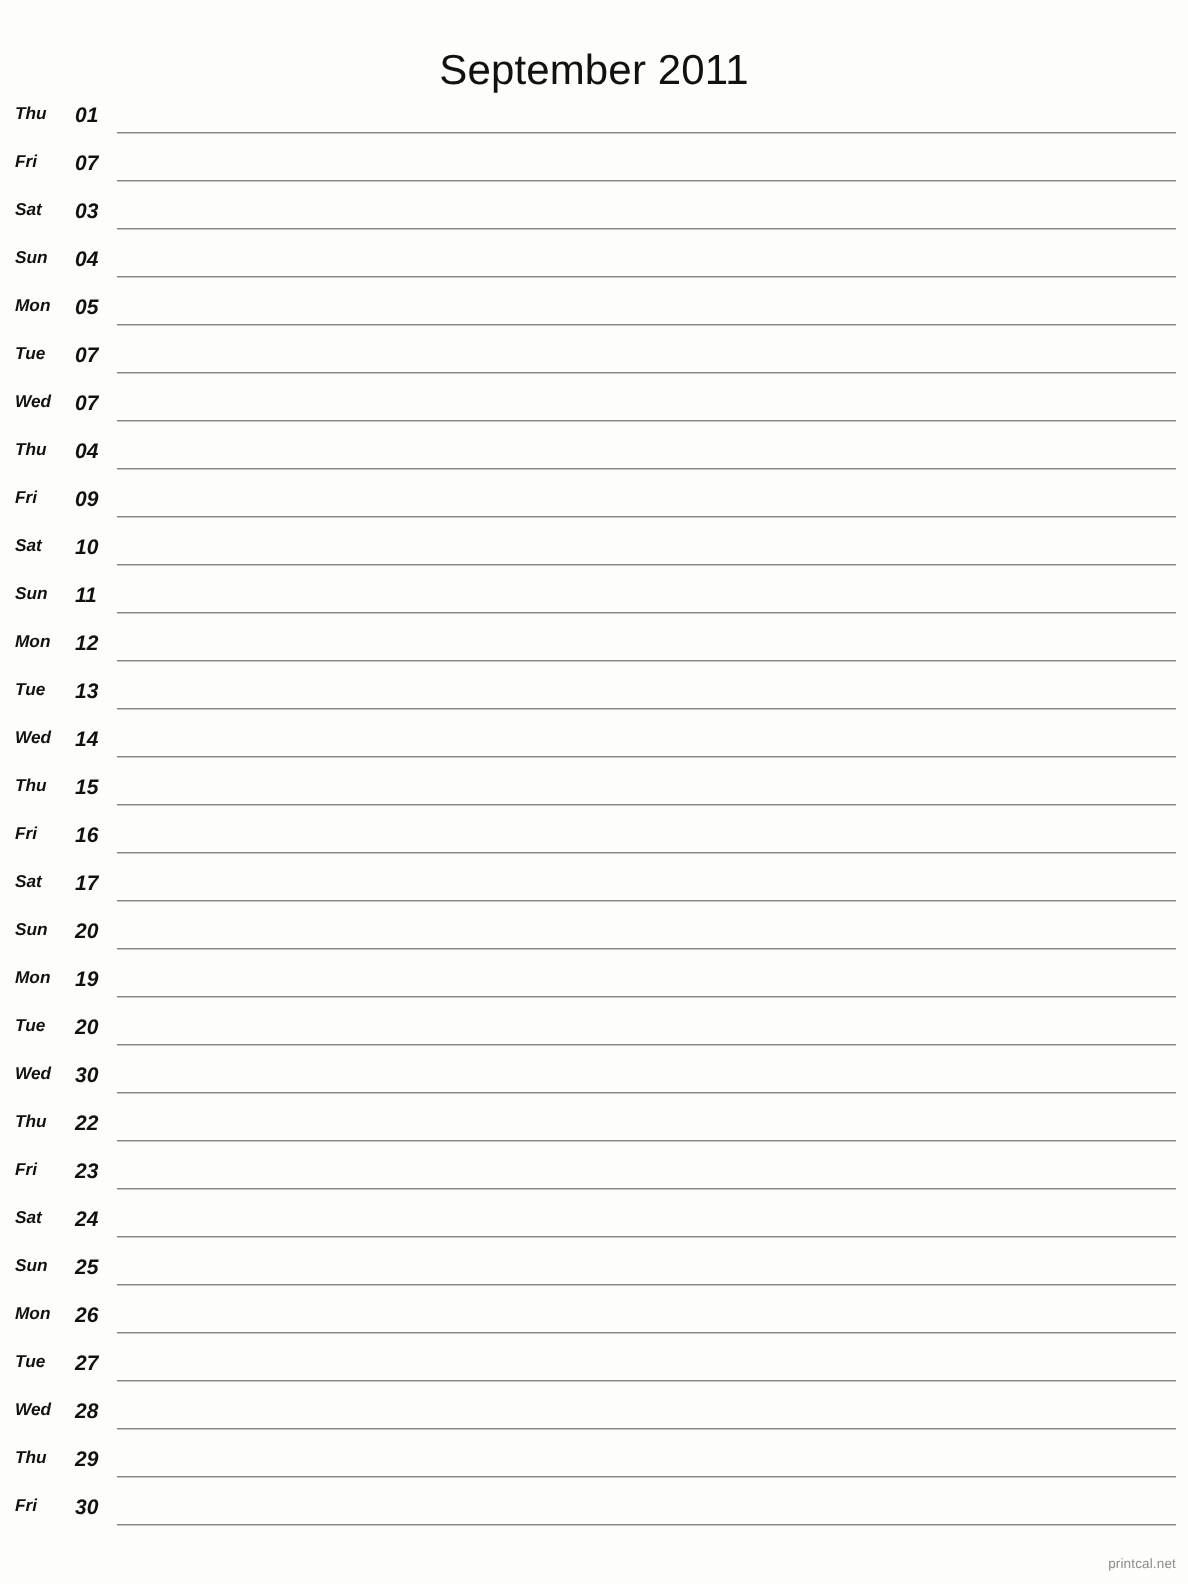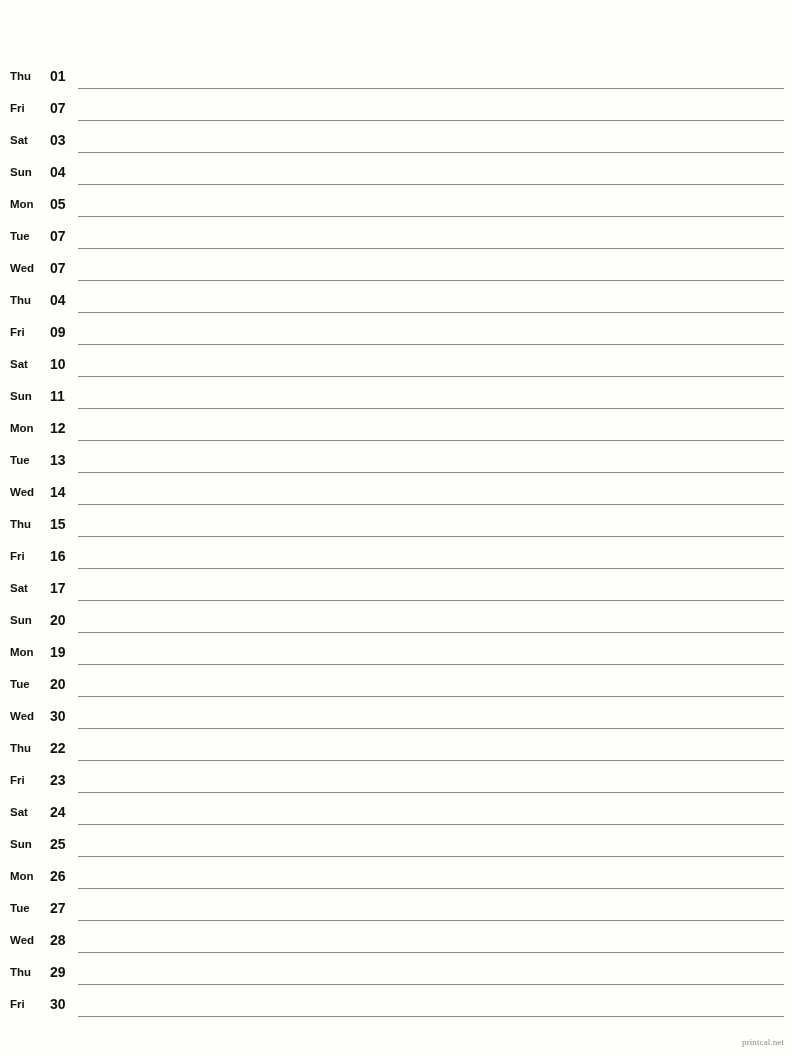--- a/index.html
+++ b/index.html
@@ -42,20 +42,21 @@
     position: absolute;
     left: 0;
     top: 60px;
     width: 792px;
   }
 
   .day-row {
     position: relative;
     height: 32px;
     width: 792px;
+    font-style: italic;
   }
 
   .day-weekday {
     position: absolute;
     left: 10px;
     top: 0;
     width: 36px;
     height: 32px;
     line-height: 32px;
     font-size: 11.5px;
@@ -91,28 +92,28 @@
   
   #footer-credit {
     position: absolute;
     right: 8px;
     bottom: 8px;
     font-size: 9px;
     color: #8c8c8c;
     letter-spacing: 0.1px;
     line-height: 12px;
     text-align: right;
-    font-family: Liberation Serif, serif;
   }
 </style>
 </head>
 <body>
 
 <div id="page">
 
+  <h1 id="page-title">September 2011</h1>
 
   <div id="days-list">
       <div class="day-row">
         <span class="day-weekday">Thu</span>
         <span class="day-number">01</span>
         <div class="day-writing-line"></div>
       </div>
       <div class="day-row">
         <span class="day-weekday">Fri</span>
         <span class="day-number">07</span>

